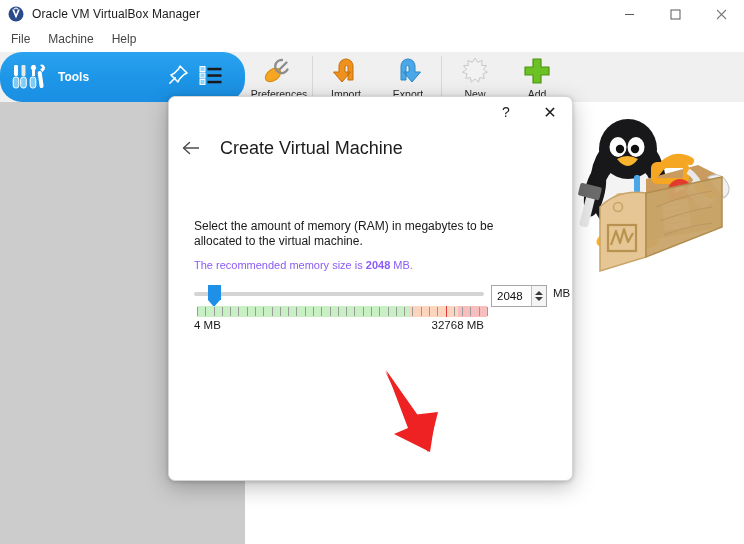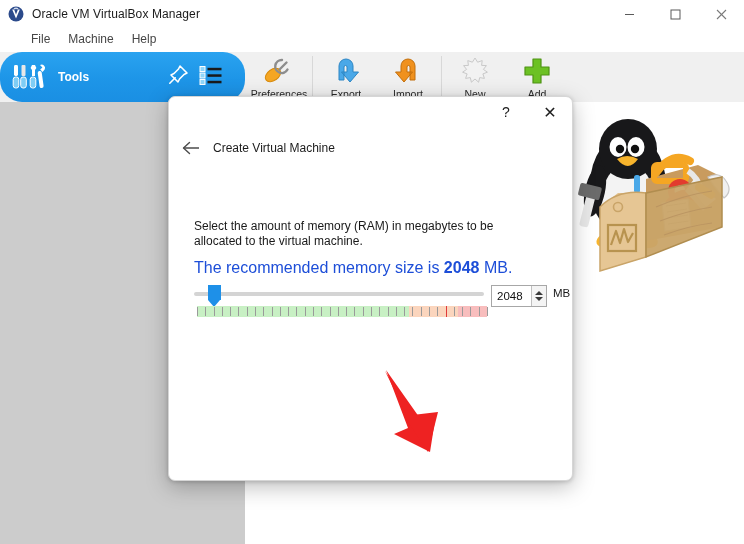--- a/index.html
+++ b/index.html
@@ -55,21 +55,21 @@
   .winbtn svg { display: block; }
 
   
   .menubar {
     position: absolute;
     left: 0; top: 27px;
     width: 673px; height: 24px;
     background: #ffffff;
     display: flex;
     align-items: center;
-    padding-left: 22px;
+    padding-left: 2px;
   }
   .menuitem {
     font-size: 12px;
     color: #454545;
     padding: 3px 9px;
     white-space: nowrap;
   }
 
   
   .toolstrip {
@@ -216,22 +216,22 @@
     width: 100%;
     display: flex; align-items: center;
   }
   .back-arrow {
     margin-left: 9px;
     width: 26px; height: 26px;
     display: flex; align-items: center; justify-content: center;
     color: #4b4b4b;
   }
   .dlg-wizard-title {
-    margin-left: 9px;
-    font-size: 12px;
+    margin-left: 16px;
+    font-size: 18px;
     color: #1c1c1c;
   }
 
   .dlg-heading {
     position: absolute;
     left: 25px; top: 82px;
     font-size: 17px;
     color: #1359b0;
   }
 
@@ -239,22 +239,22 @@
     position: absolute;
     left: 25px; top: 122px;
     width: 343px;
     font-size: 12px;
     color: #191919;
     line-height: 1.28;
   }
   .dlg-rec {
     position: absolute;
     left: 25px; top: 162px;
-    font-size: 16px;
-    color: #1d4ed8;
+    font-size: 11px;
+    color: #8b5cf6;
   }
   .dlg-rec b { font-weight: bold; }
 
   
   .slider-wrap {
     position: absolute;
     left: 25px; top: 188px;
     width: 290px; height: 46px;
   }
   .slider-groove {
@@ -473,33 +473,33 @@
           </svg>
         </div>
         <div class="tlabel">Preferences</div>
       </div>
 
       <div class="tsep"></div>
 
       <div class="tbtn">
         <div class="glyph">
           <svg width="30" height="28" viewBox="0 0 30 28">
-            <path d="M8 23 L8 9 a7 7 0 0 1 14 0 L22 15 L27.5 15 L19 25 L10.5 15 L16 15 L16 10 a1.5 1.5 0 0 0 -3 0 L13 23 Z" fill="#4aa8e8" stroke="#2d86c4" stroke-width="1" stroke-linejoin="round"></path>
-          </svg>
-        </div>
-        <div class="tlabel">Export</div>
+            <path d="M22 23 L22 9 a7 7 0 0 0 -14 0 L8 15 L2.5 15 L11 25 L19.5 15 L14 15 L14 10 a1.5 1.5 0 0 1 3 0 L17 23 Z" fill="#f0911e" stroke="#c26f0c" stroke-width="1" stroke-linejoin="round"></path>
+          </svg>
+        </div>
+        <div class="tlabel">Import</div>
       </div>
 
       <div class="tbtn">
         <div class="glyph">
           <svg width="30" height="28" viewBox="0 0 30 28">
-            <path d="M22 23 L22 9 a7 7 0 0 0 -14 0 L8 15 L2.5 15 L11 25 L19.5 15 L14 15 L14 10 a1.5 1.5 0 0 1 3 0 L17 23 Z" fill="#f0911e" stroke="#c26f0c" stroke-width="1" stroke-linejoin="round"></path>
-          </svg>
-        </div>
-        <div class="tlabel">Import</div>
+            <path d="M8 23 L8 9 a7 7 0 0 1 14 0 L22 15 L27.5 15 L19 25 L10.5 15 L16 15 L16 10 a1.5 1.5 0 0 0 -3 0 L13 23 Z" fill="#4aa8e8" stroke="#2d86c4" stroke-width="1" stroke-linejoin="round"></path>
+          </svg>
+        </div>
+        <div class="tlabel">Export</div>
       </div>
 
       <div class="tsep"></div>
 
       <div class="tbtn">
         <div class="glyph">
           <svg width="30" height="28" viewBox="0 0 30 28">
             <path d="M15 1 L17.6 5.2 L22.2 3.6 L21.6 8.4 L26.4 8.6 L23.4 12.4 L27.4 15.2 L22.9 16.9 L24.4 21.4 L19.7 20.6 L18.6 25.2 L15 22 L11.4 25.2 L10.3 20.6 L5.6 21.4 L7.1 16.9 L2.6 15.2 L6.6 12.4 L3.6 8.6 L8.4 8.4 L7.8 3.6 L12.4 5.2 Z" fill="#f2f2f2" stroke="#c9c9c9" stroke-width="1" stroke-linejoin="round"></path>
           </svg>
         </div>
@@ -657,20 +657,24 @@
           <i style="left: 240.286px;"></i>
           <i class="major" style="left: 248.571px;"></i>
           <i style="left: 256.857px;"></i>
           <i style="left: 265.143px;"></i>
           <i style="left: 273.429px;"></i>
           <i style="left: 281.714px;"></i>
           <i style="left: 290px;"></i>
         </div>
     </div>
 
+    <div class="slider-minmax">
+      <span>4 MB</span>
+      <span>32768 MB</span>
+    </div>
 
     <div class="spinbox">
       <div class="spin-value">2048</div>
       <div class="spin-btns">
         <span class="spin-up"></span>
         <span class="spin-down"></span>
       </div>
     </div>
     <div class="spin-unit">MB</div>
 

